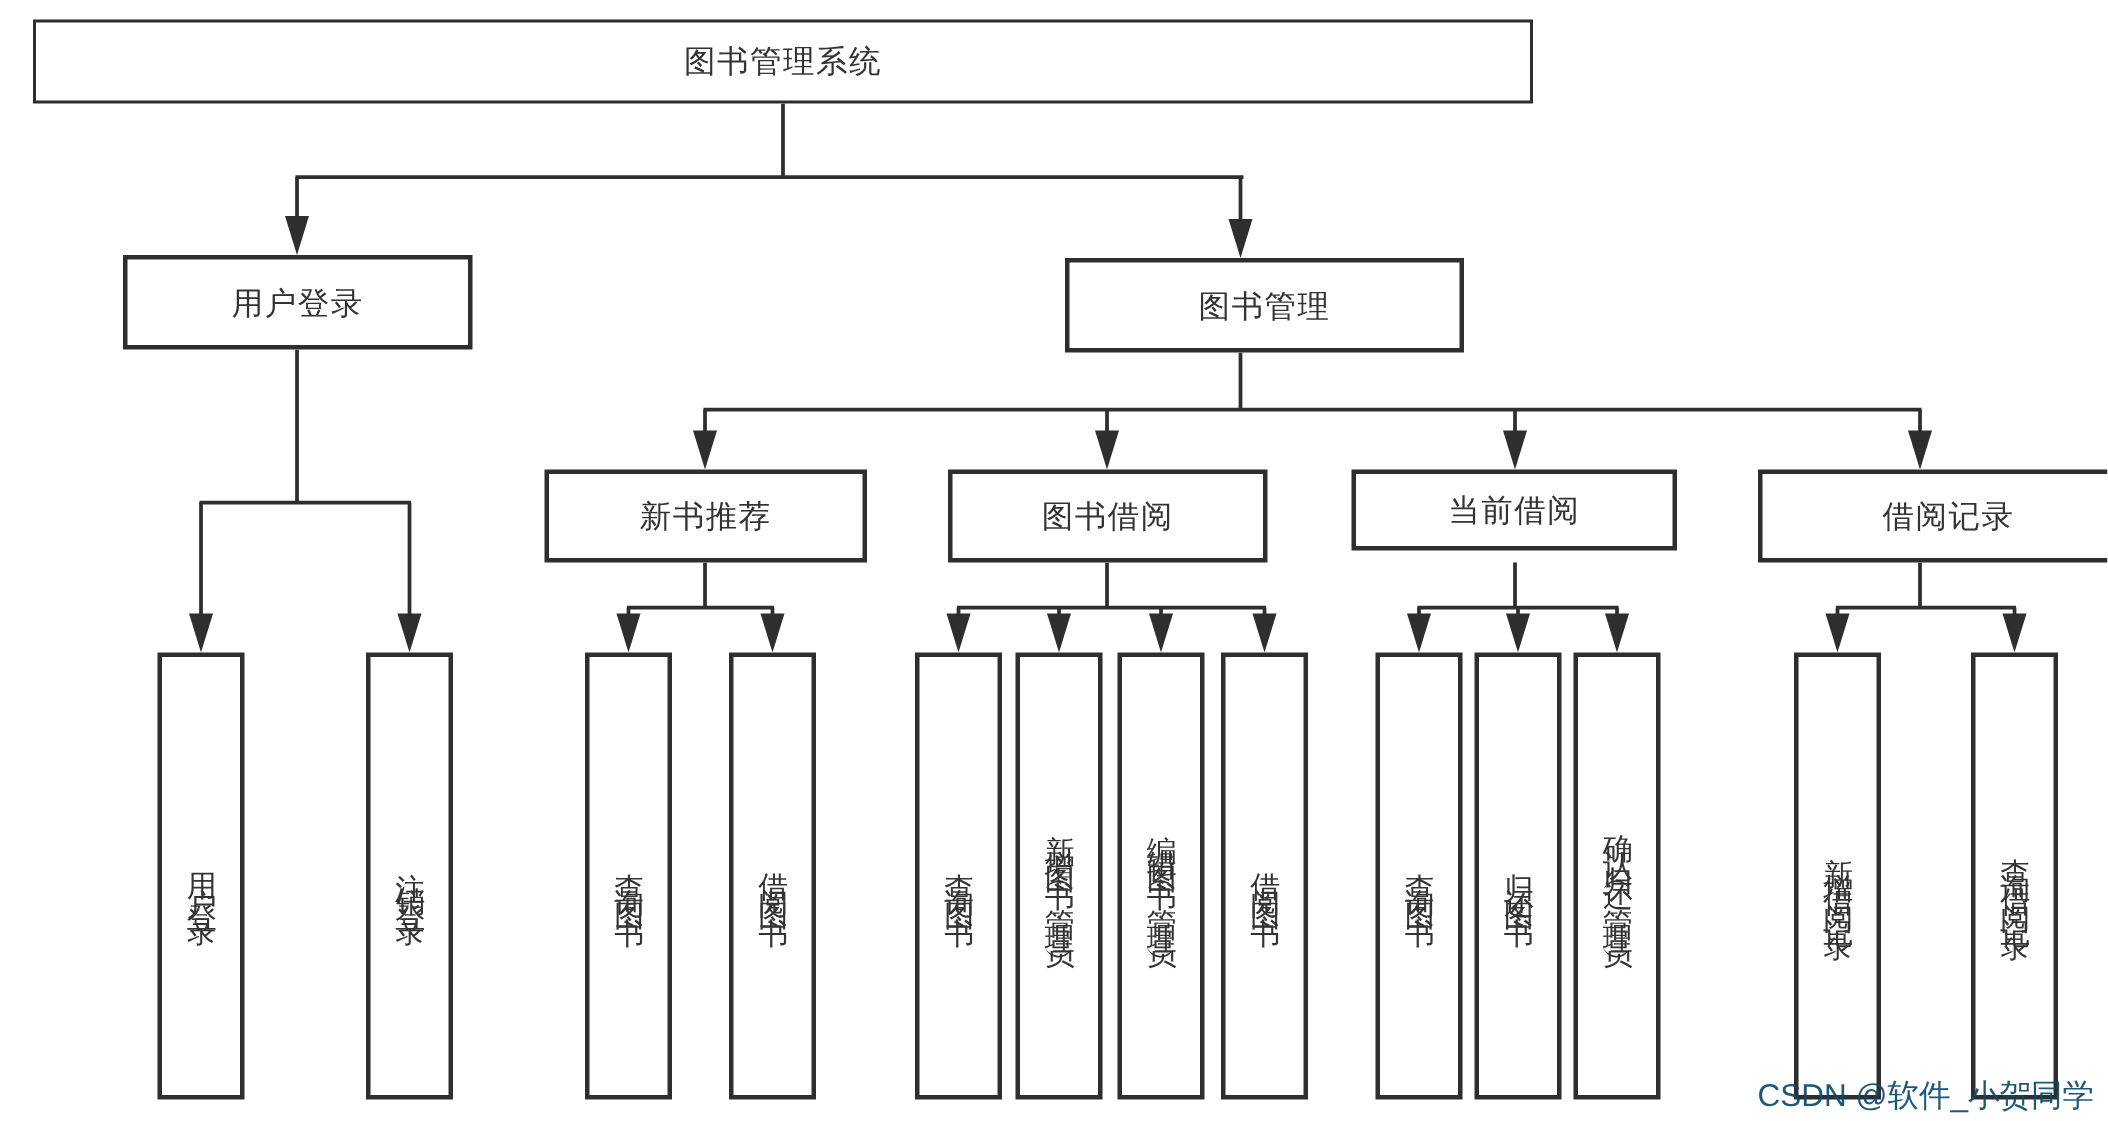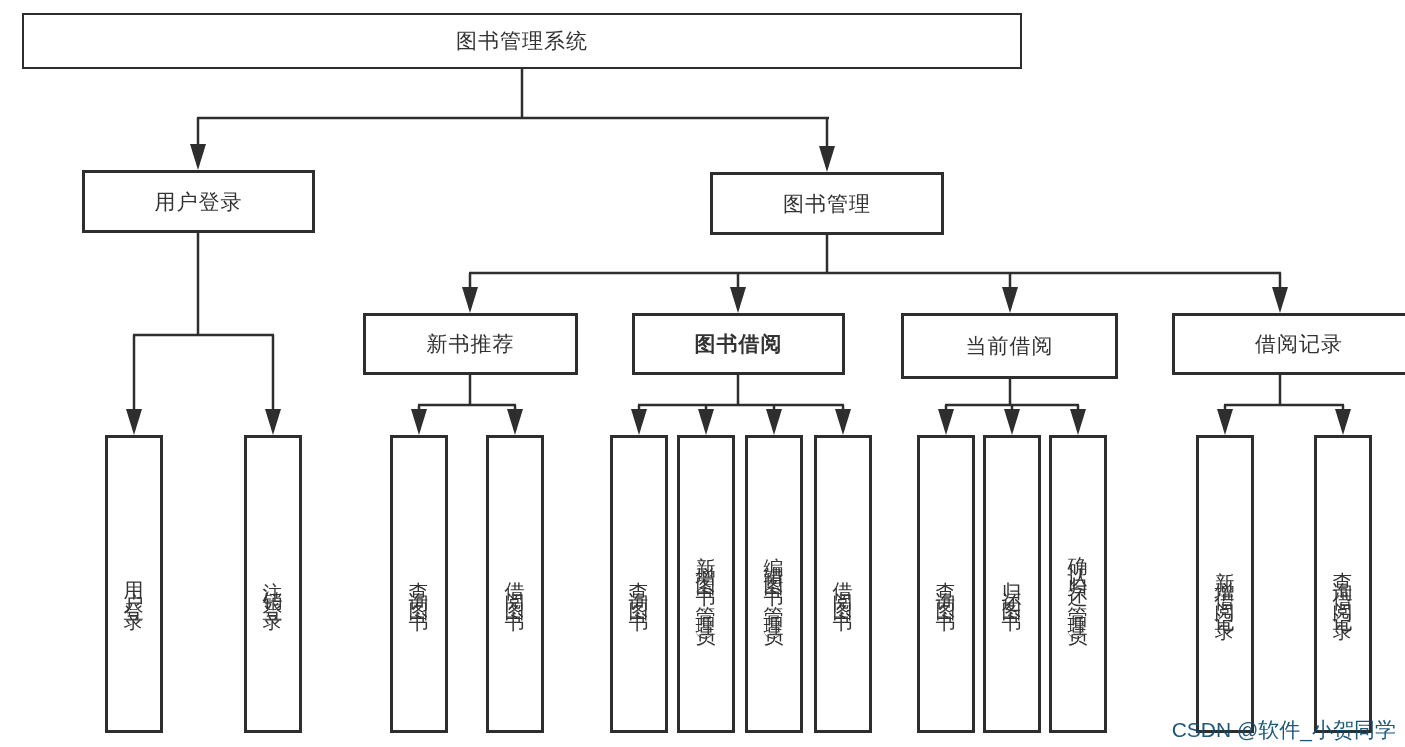--- a/index.html
+++ b/index.html
@@ -121,25 +121,25 @@
       <polygon points="1070,409 1086,409 1078,435"></polygon>
 
       <polygon points="1217,409 1233,409 1225,435"></polygon>
       <polygon points="1335,409 1351,409 1343,435"></polygon>
     </g>
   </svg>
 
   <div class="node root h-label" style="left:22px; top:13px; width:1000px; height:56px;">图书管理系统</div>
 
   <div class="node h-label" style="left:82px; top:170px; width:233px; height:63px;">用户登录</div>
-  <div class="node h-label" style="left:710px; top:172px; width:234px; height:63px;">图书管理</div>
+  <div class="node h-label" style="left:710px; top:172px; width:266px; height:63px;">图书管理</div>
 
   <div class="node h-label" style="left:363px; top:313px; width:215px; height:62px;">新书推荐</div>
-  <div class="node h-label" style="left:632px; top:313px; width:213px; height:62px;font-weight:bold;">图书借阅</div>
-  <div class="node h-label" style="left:901px; top:313px; width:217px; height:66px;">当前借阅</div>
+  <div class="node h-label" style="left:632px; top:313px; width:213px; height:62px;">图书借阅</div>
+  <div class="node h-label" style="left:901px; top:313px; width:217px; height:54px;">当前借阅</div>
   <div class="node h-label" style="left:1172px; top:313px; width:254px; height:62px;">借阅记录</div>
 
   <div class="node leaf" style="left:105px; top:435px; width:58px; height:298px;">用户登录</div>
   <div class="node leaf" style="left:244px; top:435px; width:58px; height:298px;">注销登录</div>
 
   <div class="node leaf" style="left:390px; top:435px; width:58px; height:298px;">查询图书</div>
   <div class="node leaf" style="left:486px; top:435px; width:58px; height:298px;">借阅图书</div>
 
   <div class="node leaf" style="left:610px; top:435px; width:58px; height:298px;">查询图书</div>
   <div class="node leaf" style="left:677px; top:435px; width:58px; height:298px;">新增图书（管理员）</div>

